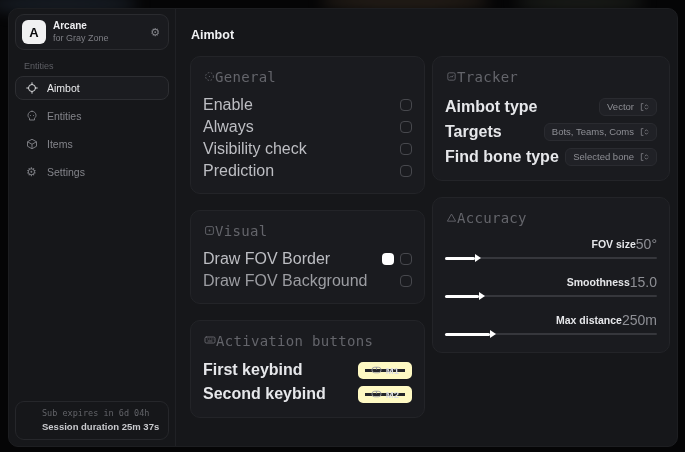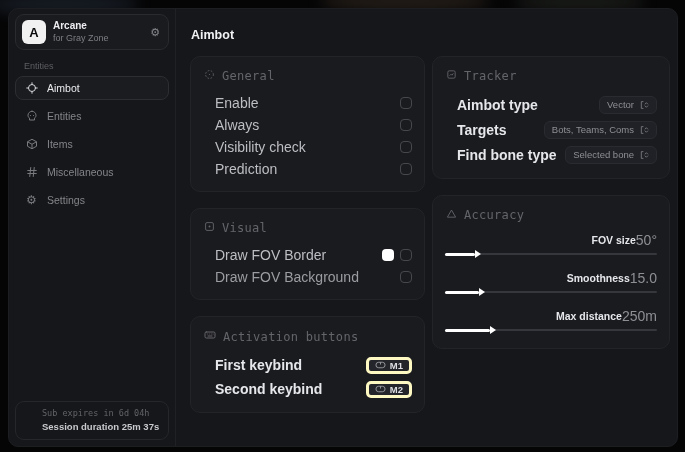--- a/index.html
+++ b/index.html
@@ -67,40 +67,40 @@
   .columns { display:flex; gap:7px; align-items:flex-start; }
   .col { display:flex; flex-direction:column; gap:16px; }
   .col-left  { width:235px; flex:none; }
   .col-right { width:238px; flex:none; }
 
   .card {
     background:#1a1b1f; border:1px solid #232428; border-radius:10px;
     padding:10px 12px 11px; width:100%;
   }
   .card-header {
-    display:flex; align-items:center; gap:7px; color:#64656b;
-    font-family:"DejaVu Sans Mono", monospace; font-size:12px; letter-spacing:.3px;
+    display:flex; align-items:flex-start; color:#64656b;
+    font-family:"DejaVu Sans Mono", monospace; font-size:14px; letter-spacing:.3px;
     margin:2px 0 9px 1px; white-space:nowrap;
   }
   .card-header svg { flex:none; }
 
   .row { display:flex; align-items:center; height:22px; }
-  .row-label { font-size:14px; color:#bdbec3; white-space:nowrap;margin-left:12px; }
+  .row-label { font-size:16px; color:#bdbec3; white-space:nowrap; }
   .row-label.bright { color:#e6e7ea; font-weight:600; }
   .row-label.dim { color:#9c9da2; }
   .row-right { margin-left:auto; display:flex; align-items:center; gap:6px; }
 
   .checkbox {
     width:12px; height:12px; border:1.5px solid #47484d; border-radius:4px;
     background:transparent; cursor:pointer; flex:none;
   }
   .swatch { width:12px; height:12px; border-radius:4px; background:#fff; cursor:pointer; flex:none; }
 
   .keybtn {
-    height:17px; background:#24252a; border:3px solid #fef9c3; border-radius:5px;
+    height:17px; background:#24252a; border:7px solid #fef9c3; border-radius:5px;
     display:flex; align-items:center; gap:4px; padding:0 6px;
     color:#dddee1; font-size:9.5px; font-weight:600; cursor:pointer;
   }
   .keybtn svg { color:#9b9ca1; }
 
   .trow { height:25px; }
   .dropdown {
     height:18px; background:#202126; border:1px solid #2a2b30; border-radius:6px;
     display:flex; align-items:center; gap:6px; padding:0 7px;
     color:#8e8f95; font-size:9.5px; cursor:pointer; white-space:nowrap;
@@ -169,31 +169,20 @@
           <span class="nav-icon">
             <svg width="12" height="12" viewBox="0 0 24 24" fill="none" stroke="currentColor" stroke-width="2" stroke-linejoin="round">
                 <path d="M21 7.5l-9-5-9 5v9l9 5 9-5z"></path>
                 <path d="M3 7.5l9 5 9-5"></path>
                 <path d="M12 12.5v9"></path>
               </svg>
           </span>
           <span>Items</span>
         </div>
         <div class="nav-item">
-          <span class="nav-icon">
-            <svg width="12" height="12" viewBox="0 0 24 24" fill="none" stroke="currentColor" stroke-width="2" stroke-linecap="round">
-                <line x1="9.5" y1="3" x2="7.5" y2="21"></line>
-                <line x1="16.5" y1="3" x2="14.5" y2="21"></line>
-                <line x1="3.5" y1="9" x2="20.5" y2="9"></line>
-                <line x1="3.5" y1="15" x2="20.5" y2="15"></line>
-              </svg>
-          </span>
-          <span>Miscellaneous</span>
-        </div>
-        <div class="nav-item">
           <span class="nav-icon" style="font-size:12px; line-height:1;">⚙</span>
           <span>Settings</span>
         </div>
       </nav>
 
       <div class="sidebar-spacer"></div>
 
       <div class="sidebar-footer">
         <div class="sub-line">Sub expires in 6d 04h</div>
         <div class="session-line">Session duration 25m 37s</div>

